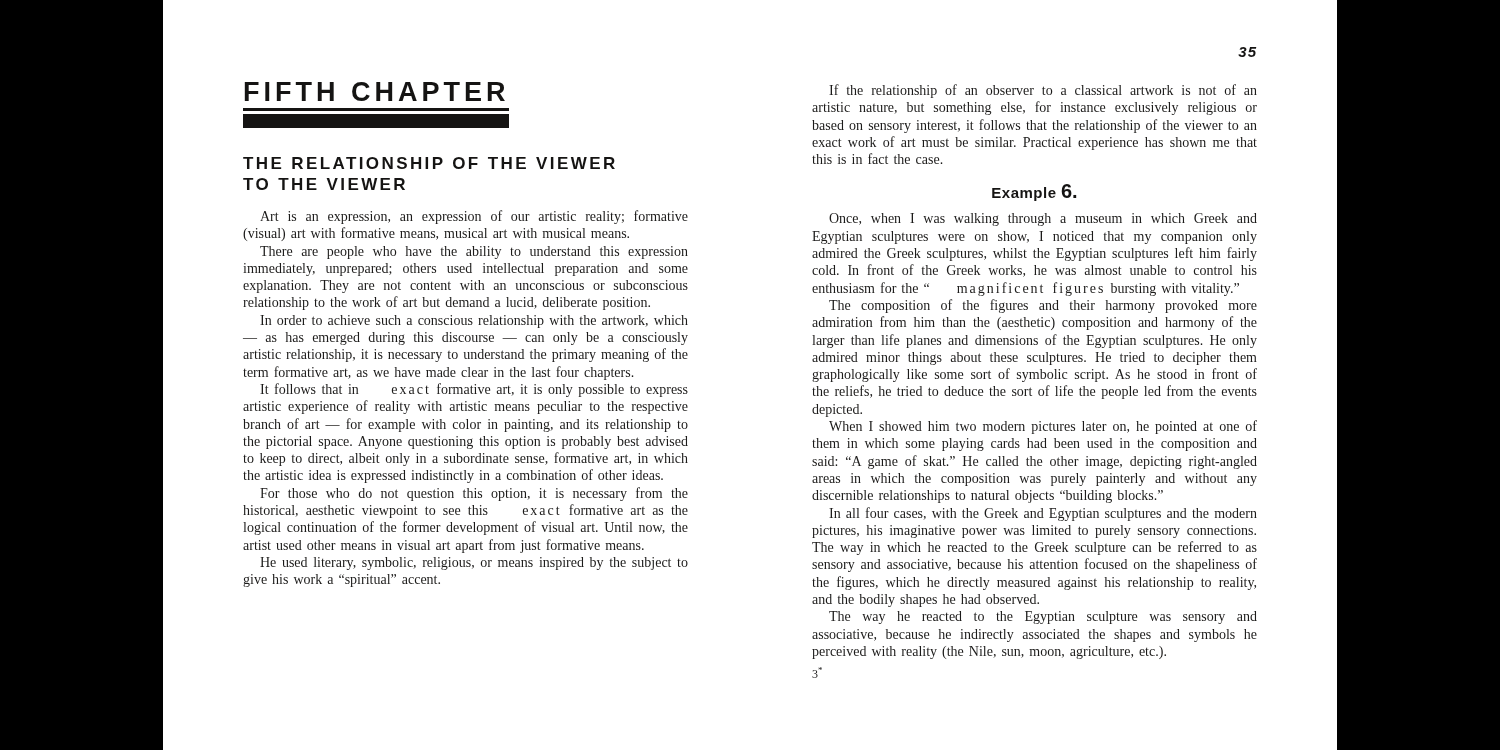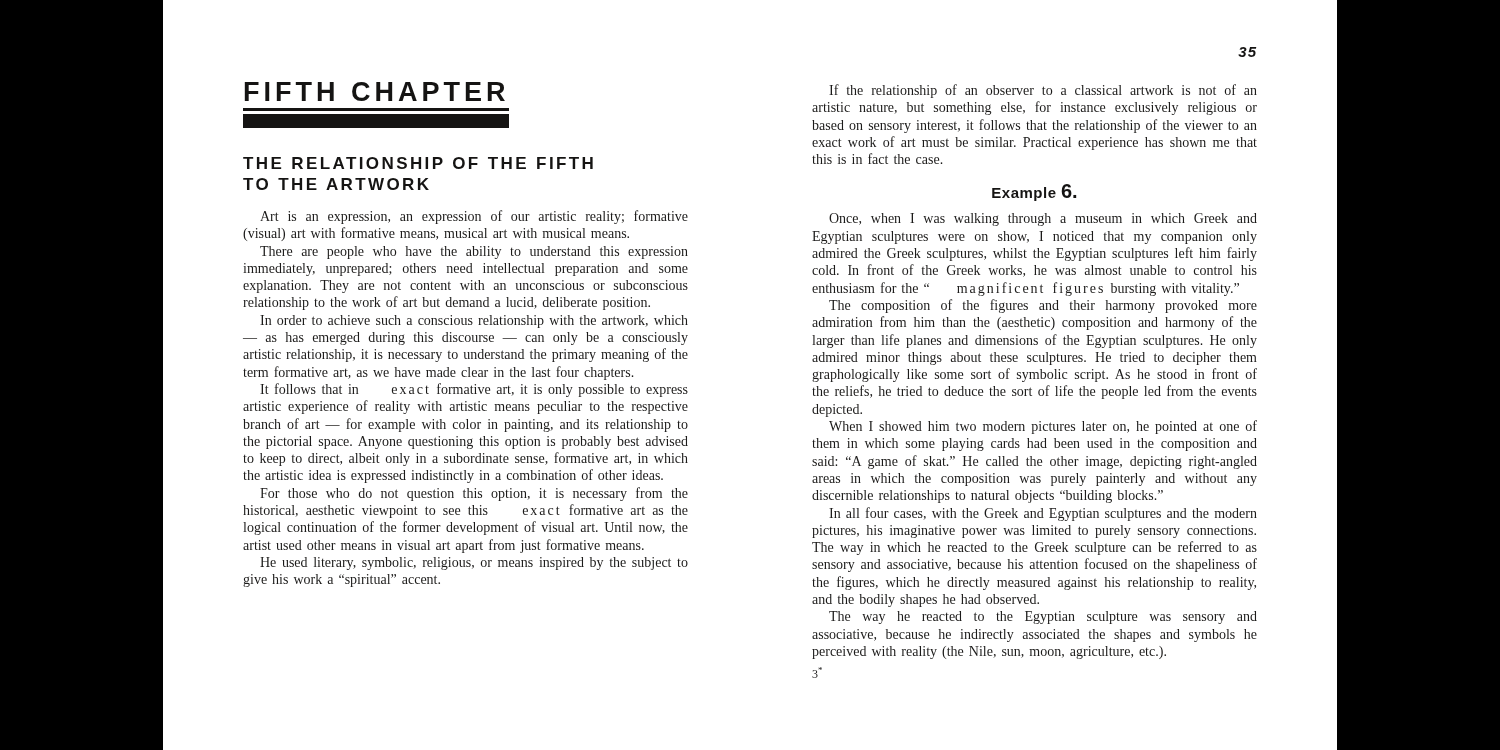--- a/index.html
+++ b/index.html
@@ -107,26 +107,26 @@
 <body>
 
 <div class="spread">
 
   <div class="col col-left">
     <div class="chapter-block">
       <div class="chapter-title">FIFTH CHAPTER</div>
       <div class="chapter-bar"></div>
     </div>
     <div class="section-title">
-      <span>THE RELATIONSHIP OF THE FIFTH</span>
-      <span>TO THE ARTWORK</span>
+      <span>THE RELATIONSHIP OF THE VIEWER</span>
+      <span>TO THE VIEWER</span>
     </div>
     <div class="bodytext left-body">
         <p><span>Art is an expression, an expression of our artistic reality; formative (visual) art with formative means, musical art with musical means.</span></p>
-        <p><span>There are people who have the ability to understand this expression immediately, unprepared; others need intellectual preparation and some explanation. They are not content with an unconscious or subconscious relationship to the work of art but demand a lucid, deliberate position.</span></p>
+        <p><span>There are people who have the ability to understand this expression immediately, unprepared; others used intellectual preparation and some explanation. They are not content with an unconscious or subconscious relationship to the work of art but demand a lucid, deliberate position.</span></p>
         <p><span>In order to achieve such a conscious relationship with the artwork, which — as has emerged during this discourse — can only be a consciously artistic relationship, it is necessary to understand the primary meaning of the term formative art, as we have made clear in the last four chapters.</span></p>
         <p><span>It follows that in </span><span class="spaced">exact</span><span> formative art, it is only possible to express artistic experience of reality with artistic means peculiar to the respective branch of art — for example with color in painting, and its relationship to the pictorial space. Anyone questioning this option is probably best advised to keep to direct, albeit only in a subordinate sense, formative art, in which the artistic idea is expressed indistinctly in a combination of other ideas.</span></p>
         <p><span>For those who do not question this option, it is necessary from the historical, aesthetic viewpoint to see this </span><span class="spaced">exact</span><span> formative art as the logical continuation of the former development of visual art. Until now, the artist used other means in visual art apart from just formative means.</span></p>
         <p><span>He used literary, symbolic, religious, or means inspired by the subject to give his work a “spiritual” accent.</span></p>
       </div>
   </div>
 
   <div class="col col-right">
     <div class="page-number">35</div>
     <div class="bodytext intro-body">

